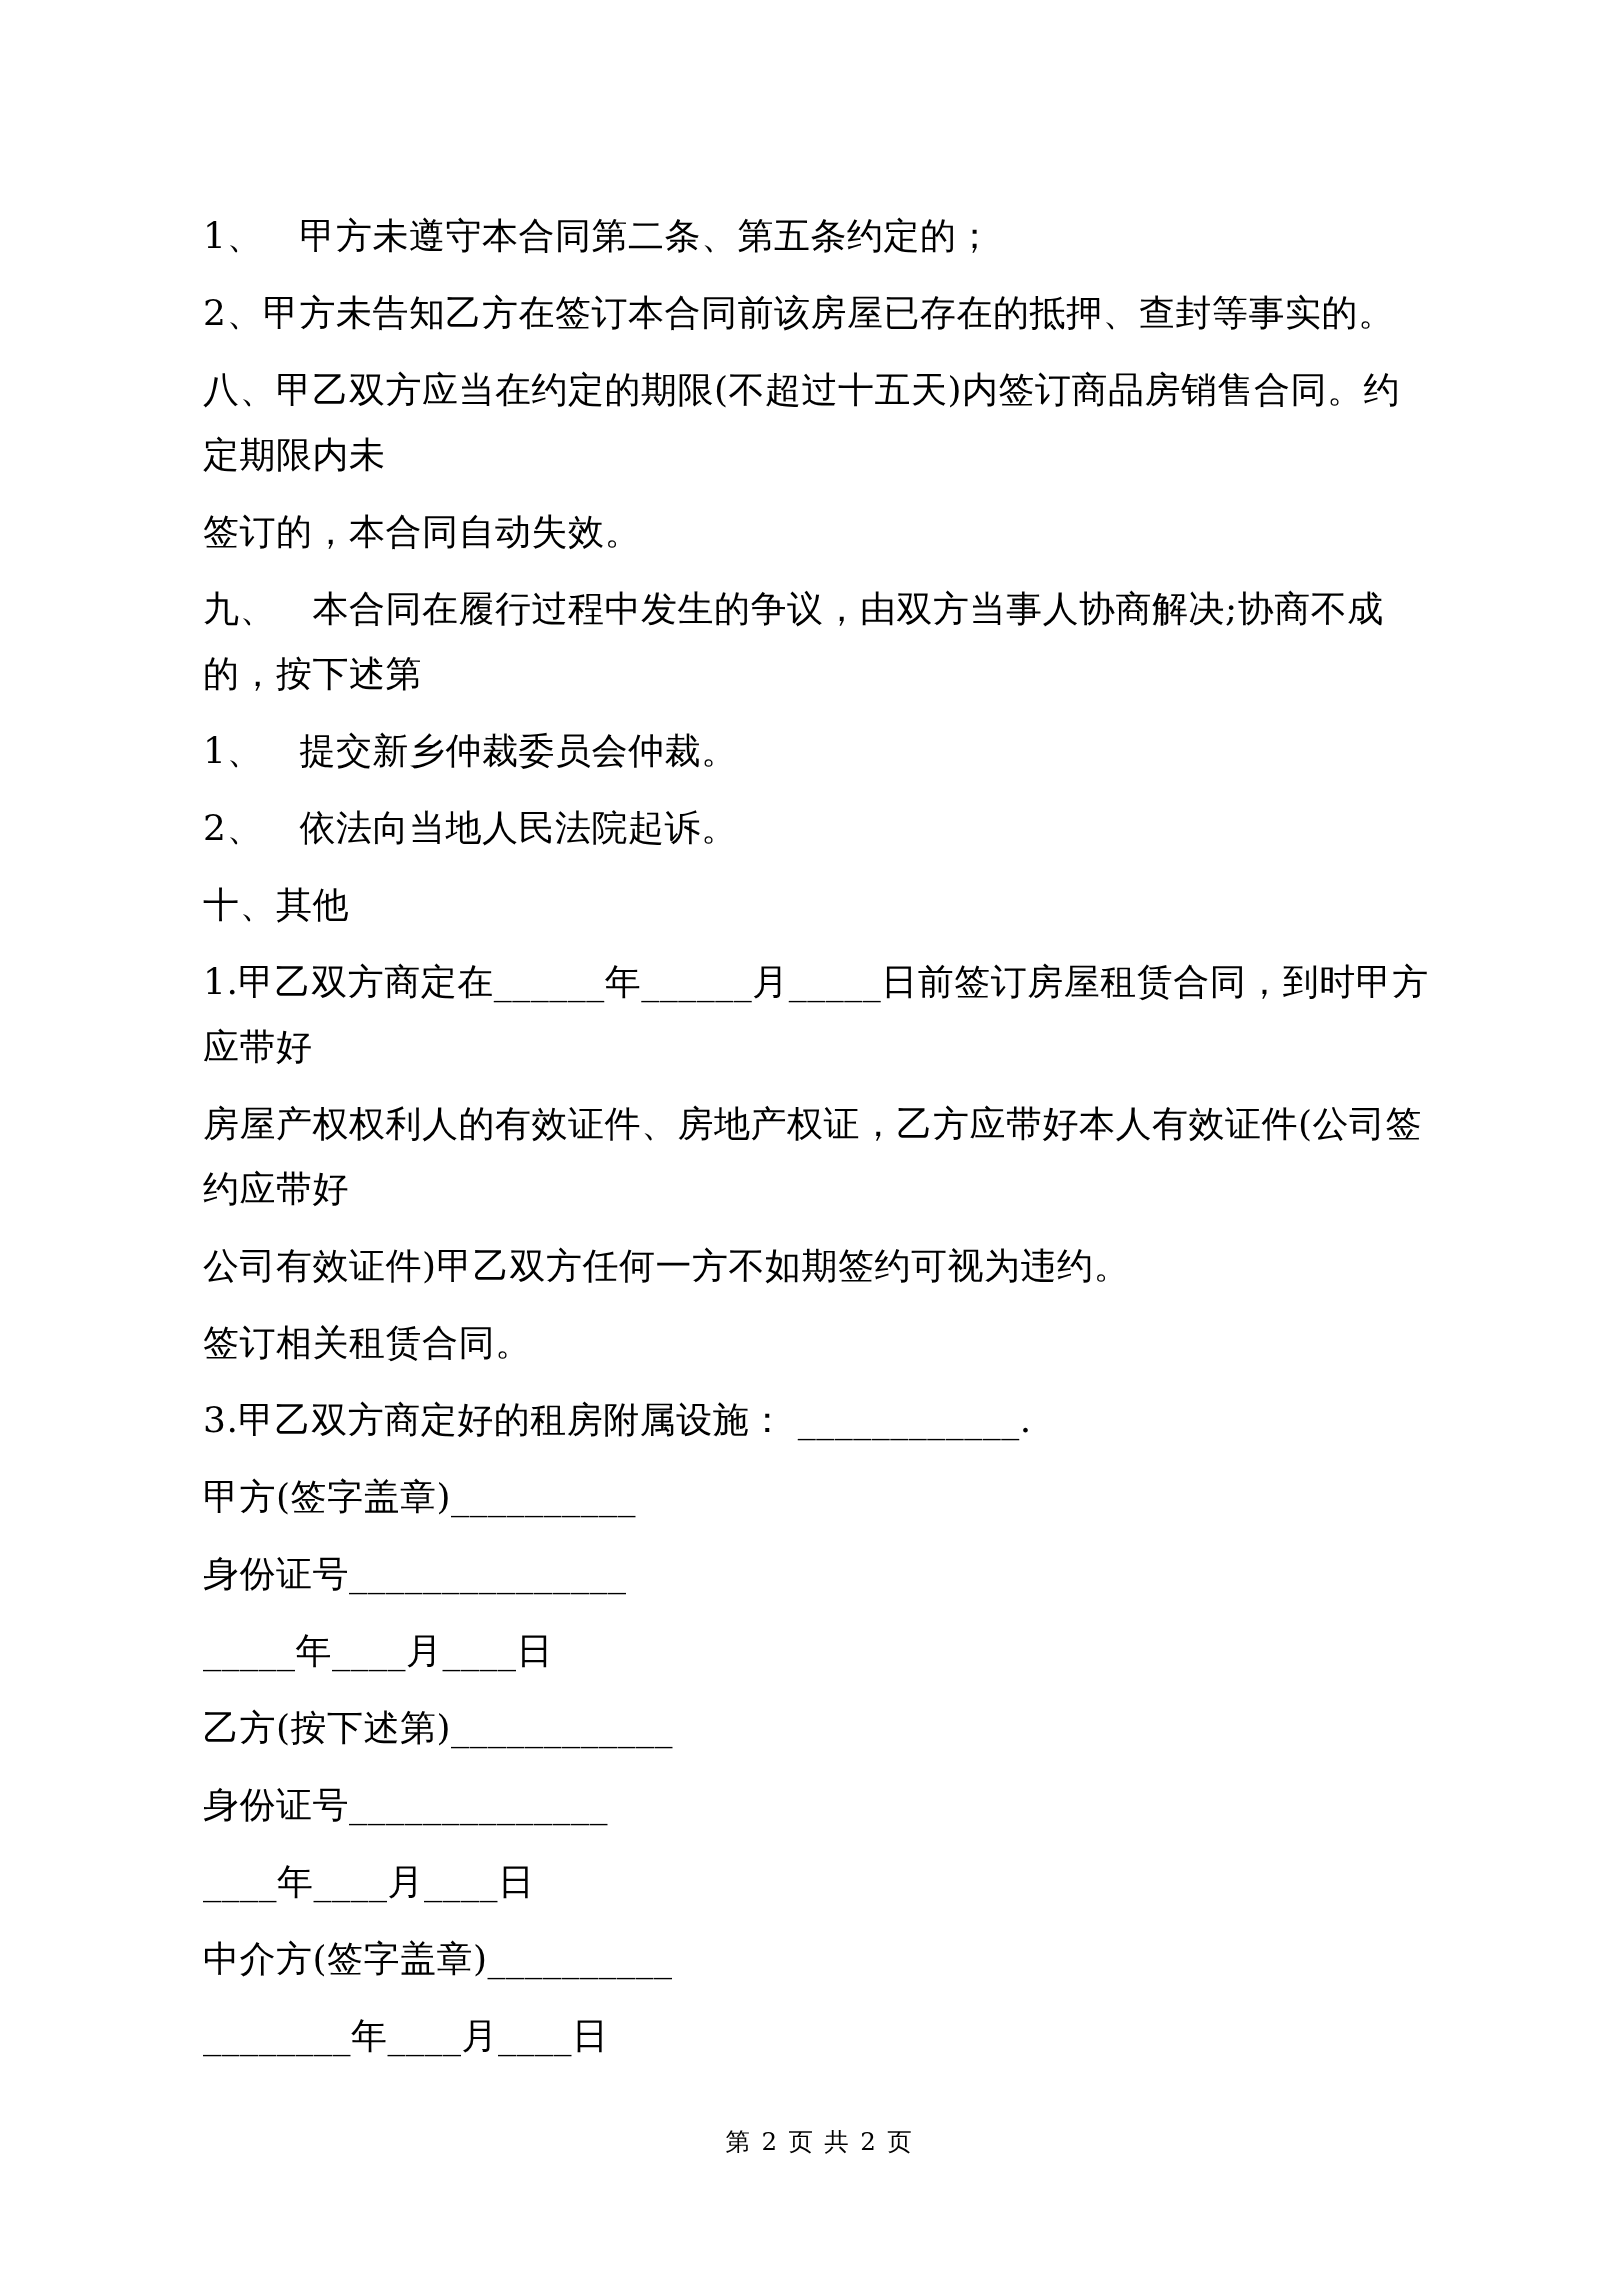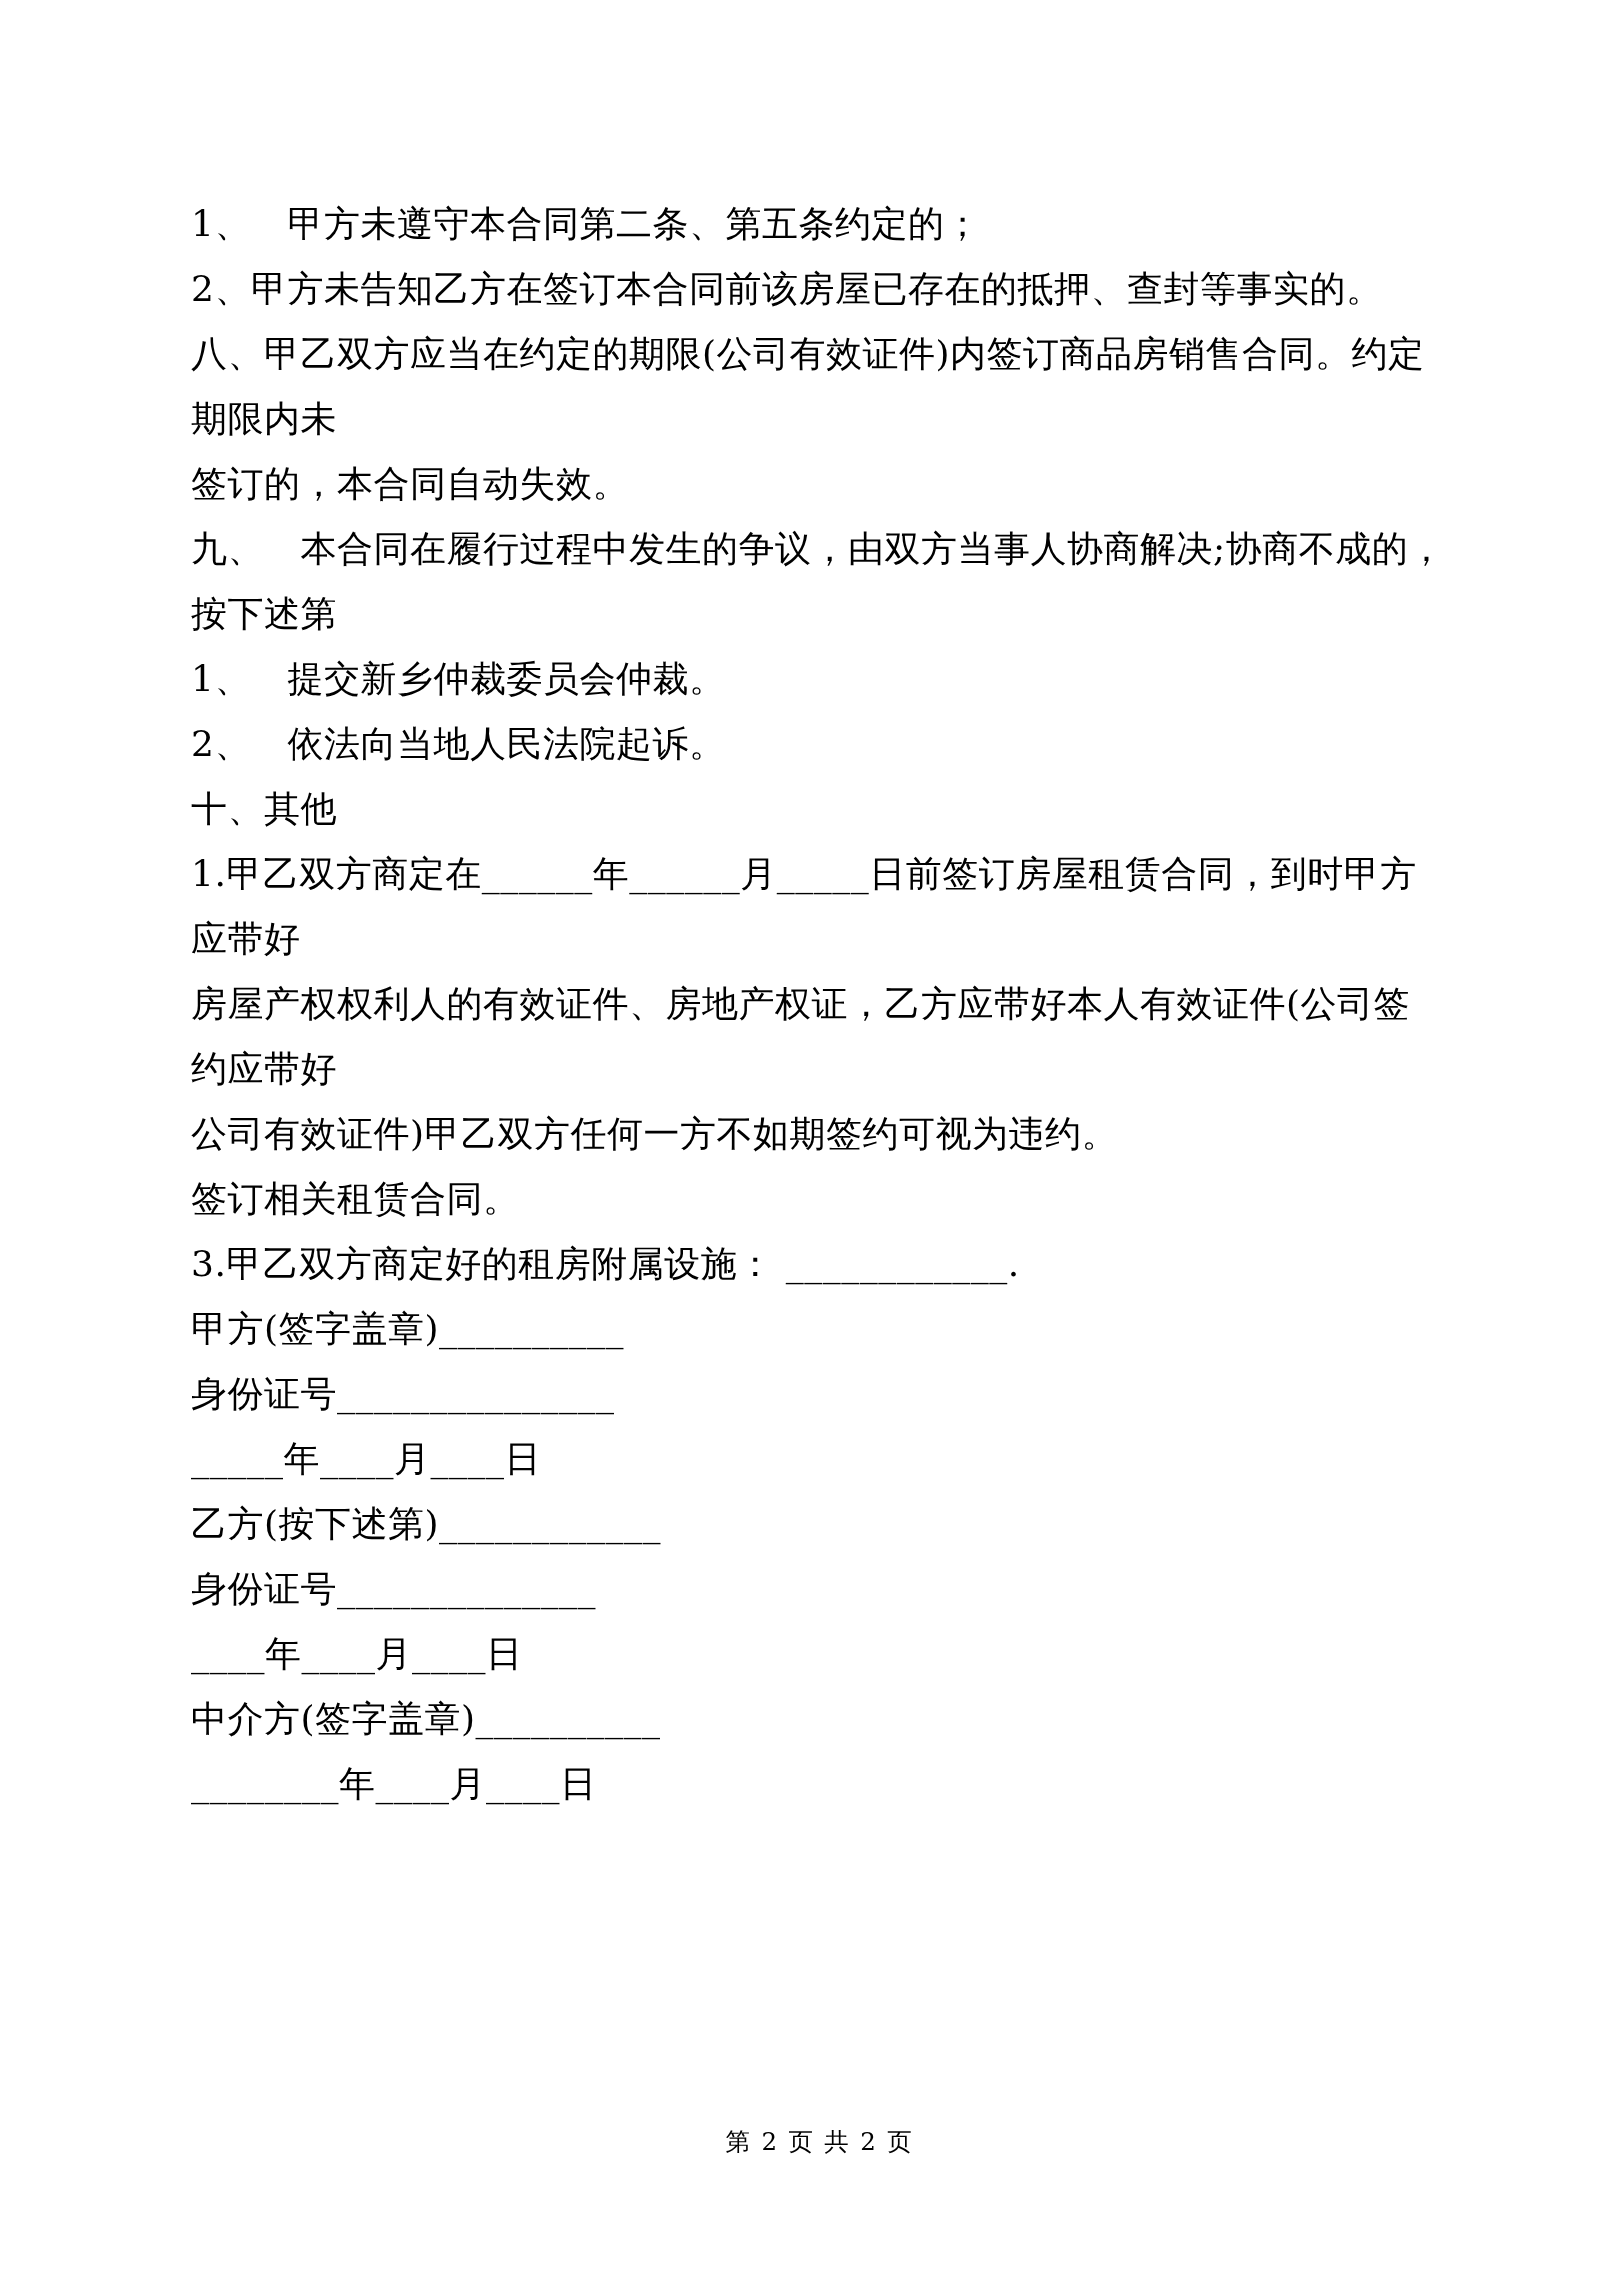--- a/index.html
+++ b/index.html
@@ -17,21 +17,21 @@
     font-family: "DejaVu Serif", "Liberation Serif", serif;
     overflow: hidden;
   }
   .content {
     position: absolute;
     left: 191px;
     top: 191px;
     width: 1255px;
   }
   .line {
-    margin: 0;
+    margin: 12px;
     padding: 0;
     font-size: 36px;
     line-height: 65px;
     letter-spacing: 0.5px;
     white-space: pre-wrap;
     word-break: break-all;
   }
   .footer {
     position: absolute;
     left: 8px;
@@ -44,21 +44,21 @@
     letter-spacing: 1.8px;
   }
 </style>
 </head>
 <body>
 
 <div class="page">
   <div class="content">
     <p class="line">1、　甲方未遵守本合同第二条、第五条约定的；</p>
     <p class="line">2、甲方未告知乙方在签订本合同前该房屋已存在的抵押、查封等事实的。</p>
-    <p class="line">八、甲乙双方应当在约定的期限(公司有效证件)内签订商品房销售合同。约定期限内未</p>
+    <p class="line">八、甲乙双方应当在约定的期限(不超过十五天)内签订商品房销售合同。约定期限内未</p>
     <p class="line">签订的，本合同自动失效。</p>
     <p class="line">九、　本合同在履行过程中发生的争议，由双方当事人协商解决;协商不成的，按下述第</p>
     <p class="line">1、　提交新乡仲裁委员会仲裁。</p>
     <p class="line">2、　依法向当地人民法院起诉。</p>
     <p class="line">十、其他</p>
     <p class="line">1.甲乙双方商定在______年______月_____日前签订房屋租赁合同，到时甲方应带好</p>
     <p class="line">房屋产权权利人的有效证件、房地产权证，乙方应带好本人有效证件(公司签约应带好</p>
     <p class="line">公司有效证件)甲乙双方任何一方不如期签约可视为违约。</p>
     <p class="line">签订相关租赁合同。</p>
     <p class="line">3.甲乙双方商定好的租房附属设施： ____________.</p>

